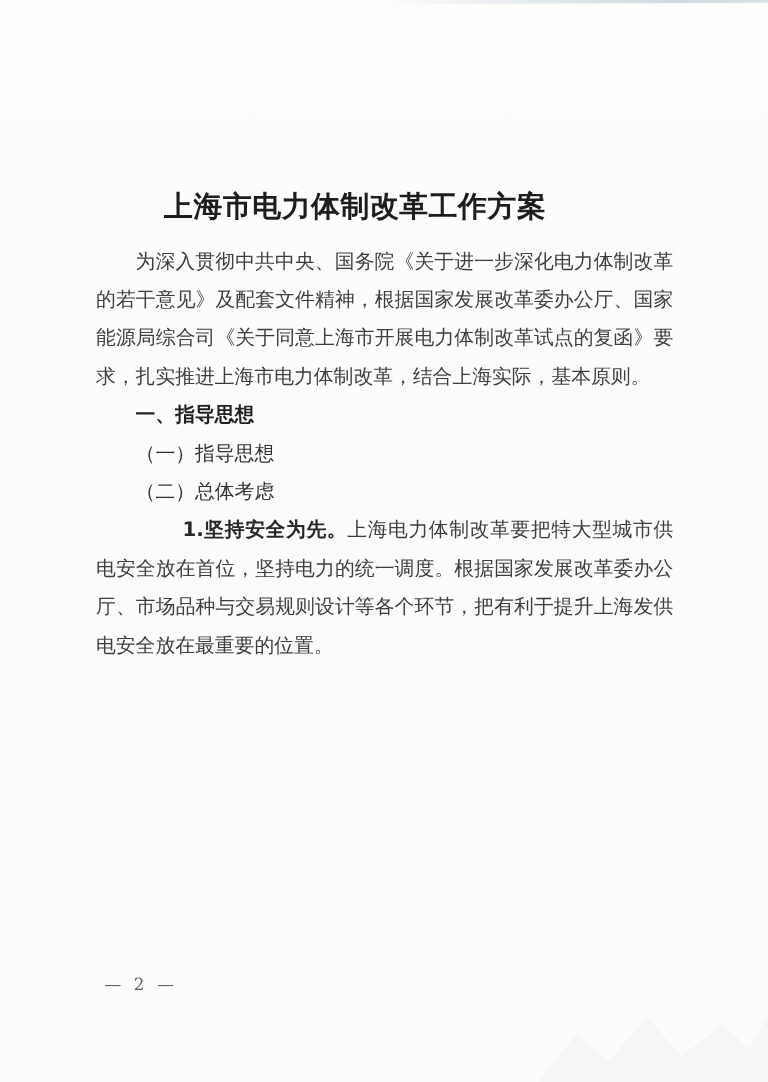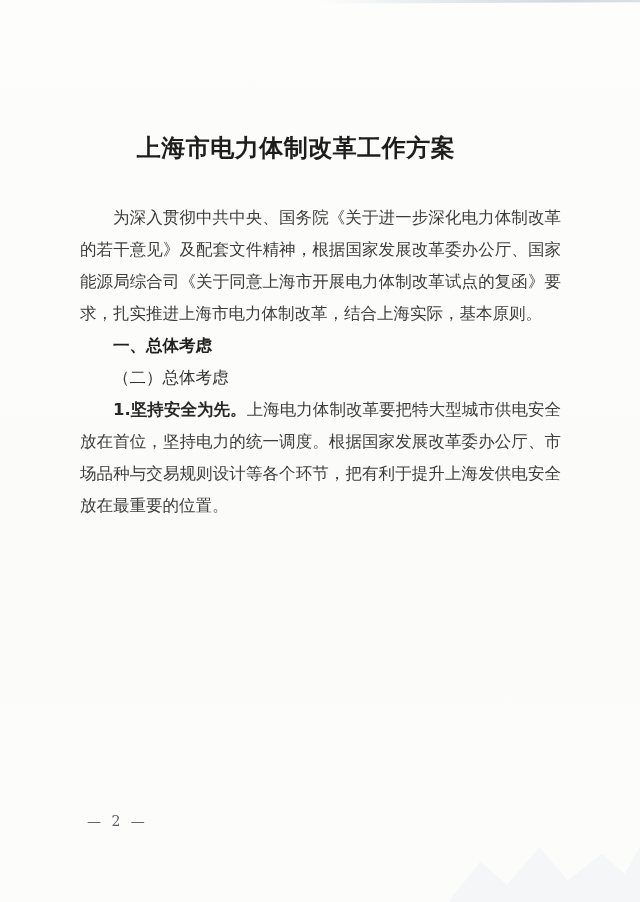--- a/index.html
+++ b/index.html
@@ -24,21 +24,21 @@
     background: linear-gradient(90deg,
       rgba(255,255,255,0) 50%,
       rgba(190,204,214,0.45) 72%,
       rgba(170,188,200,0.55) 88%,
       rgba(150,172,188,0.35) 100%);
     transform: rotate(-0.25deg);
     transform-origin: left top;
   }
   .doc-title {
     position: absolute;
-    top: 132px;
+    top: 156px;
     left: 0;
     width: 592px;
     margin: 0;
     text-align: center;
     font-size: 24px;
     font-weight: bold;
     letter-spacing: 0.5px;
     color: #1d1d1d;
   }
   .doc-body {
@@ -70,20 +70,21 @@
     font-size: 16.5px;
     line-height: 32px;
     text-indent: 2em;
     font-weight: normal;
     color: #333333;
   }
   .lead-bold {
     font-weight: bold;
     color: #282828;
     font-family: "DejaVu Sans", "Liberation Sans", sans-serif;
+    margin-left: 39px;
   }
   .page-number {
     position: absolute;
     top: 813px;
     left: 87px;
     font-size: 14px;
     letter-spacing: 3px;
     color: #5d5f66;
   }
   .watermark {
@@ -103,22 +104,23 @@
 <div class="page">
 
   <div class="scan-edge-top"></div>
 
   <h1 class="doc-title">上海市电力体制改革工作方案</h1>
 
   <div class="doc-body">
 
     <p class="para">为深入贯彻中共中央、国务院《关于进一步深化电力体制改革的若干意见》及配套文件精神，根据国家发展改革委办公厅、国家能源局综合司《关于同意上海市开展电力体制改革试点的复函》要求，扎实推进上海市电力体制改革，结合上海实际，基本原则。</p>
 
-    <h2 class="h-bold">一、总体考虑</h2>
+    <h2 class="h-bold">一、指导思想</h2>
 
+    <h3 class="h-kai">（一）指导思想</h3>
 
 
     <h3 class="h-kai">（二）总体考虑</h3>
 
     <p class="para"><span class="lead-bold">1.坚持安全为先。</span><span>上海电力体制改革要把特大型城市供电安全放在首位，坚持电力的统一调度。根据国家发展改革委办公厅、市场品种与交易规则设计等各个环节，把有利于提升上海发供电安全放在最重要的位置。</span></p>
 
   </div>
 
   <div class="page-number">— 2 —</div>
 

